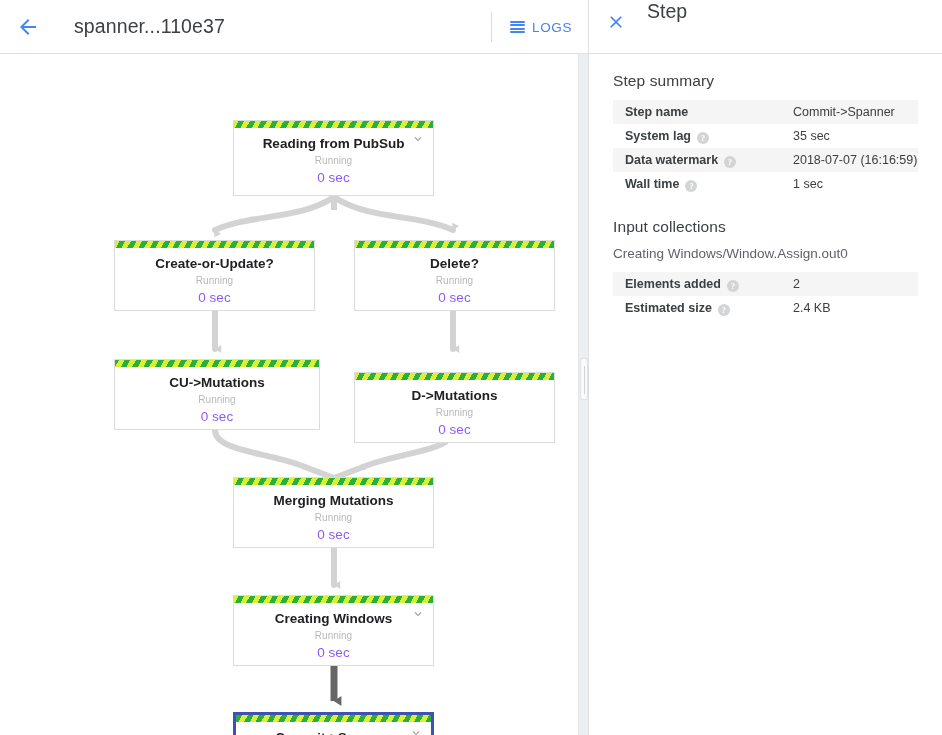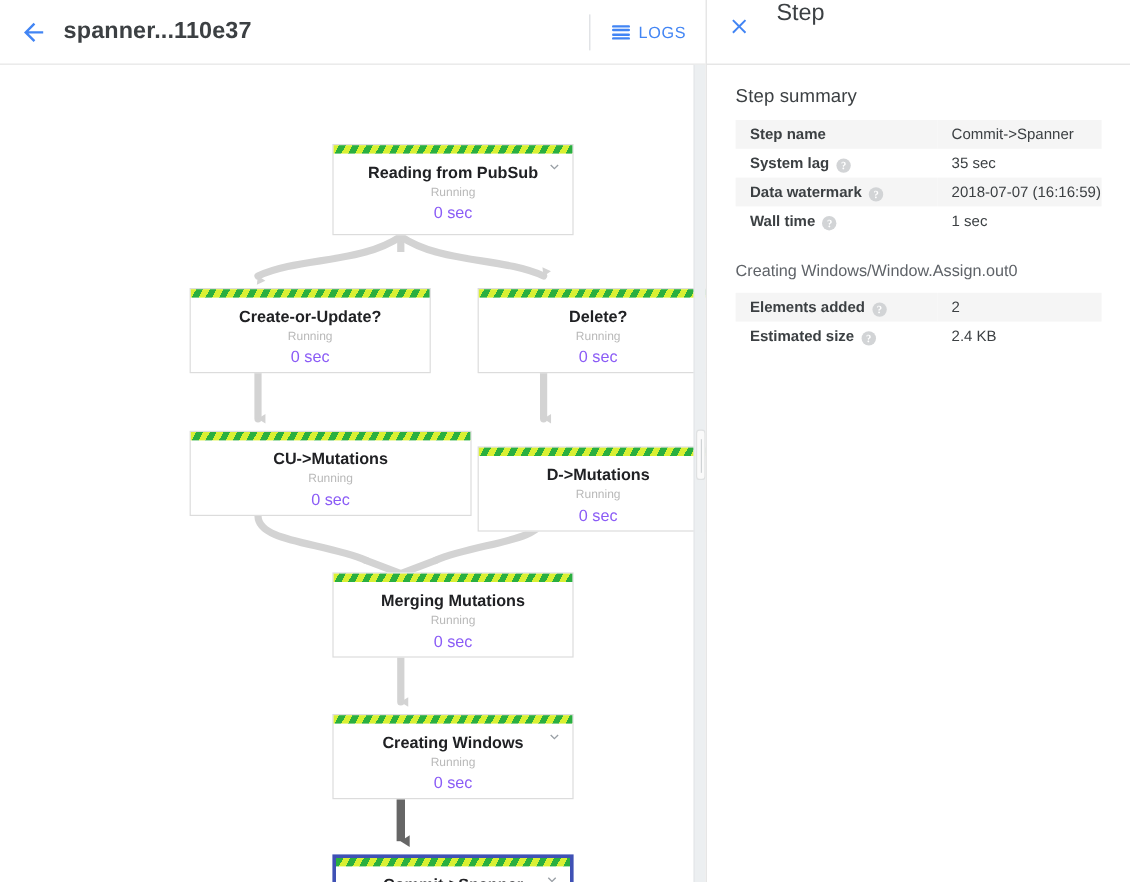--- a/index.html
+++ b/index.html
@@ -27,24 +27,23 @@
   .back-btn {
     width: 48px; height: 48px;
     margin-left: 4px;
     display: flex; align-items: center; justify-content: center;
     cursor: pointer; border-radius: 50%;
   }
   .back-btn svg { display: block; }
   .job-title {
     font-size: 19.5px;
     color: #3c4043;
-    margin-left: 1px;
+    margin-left: 22px;
     letter-spacing: 0.1px;
     white-space: nowrap;
-    font-weight: bold;
   }
   .topbar-right {
     position: absolute;
     right: 0; top: 0; height: 54px;
     display: flex; align-items: center;
   }
   .topbar-sep {
     width: 1px; height: 30px;
     background: #dadce0;
     margin-right: 14px;
@@ -85,21 +84,20 @@
     width: 578px; height: 681px;
   }
   .edges { position: absolute; left: 0; top: 0; width: 578px; height: 681px; }
 
   .node {
     position: absolute;
     background: #ffffff;
     border: 1px solid #dcdcdc;
     box-shadow: 0 0 0 0 rgba(0,0,0,0);
     cursor: pointer;
-    margin-left: 44px;
   }
   .node.selected {
     border: 3px solid #3f51b5;
   }
   .node .bar {
     height: 7px;
     width: 100%;
     background-image: repeating-linear-gradient(
       -62deg,
       #2aaf3f 0px, #2aaf3f 5px,
@@ -312,21 +310,21 @@
               </div>
             </div>
             <div class="node" style="left: 354px; top: 186px; width: 201px; height: 71px;">
               <div class="bar"></div>
               <div class="node-body">
                 <div class="node-title">Delete?</div>
                 <div class="node-status">Running</div>
                 <div class="node-time">0 sec</div>
               </div>
             </div>
-            <div class="node" style="left: 114px; top: 305px; width: 235px; height: 71px;">
+            <div class="node" style="left: 114px; top: 305px; width: 206px; height: 71px;">
               <div class="bar"></div>
               <div class="node-body">
                 <div class="node-title">CU-&gt;Mutations</div>
                 <div class="node-status">Running</div>
                 <div class="node-time">0 sec</div>
               </div>
             </div>
             <div class="node" style="left: 354px; top: 318px; width: 201px; height: 71px;">
               <div class="bar"></div>
               <div class="node-body">
@@ -406,20 +404,21 @@
             </tr>
             <tr>
               <td class="kv-key"><span>Wall time</span><span class="help-icon">?</span></td>
               <td class="kv-val">1 sec</td>
             </tr>
           </tbody>
       </table>
 
       <div class="spacer-24"></div>
 
+      <div class="section-title">Input collections</div>
       <div class="section-sub">Creating Windows/Window.Assign.out0</div>
       <table class="kv-table">
         <tbody id="input-rows">
             <tr class="shade">
               <td class="kv-key"><span>Elements added</span><span class="help-icon">?</span></td>
               <td class="kv-val">2</td>
             </tr>
             <tr>
               <td class="kv-key"><span>Estimated size</span><span class="help-icon">?</span></td>
               <td class="kv-val">2.4 KB</td>

